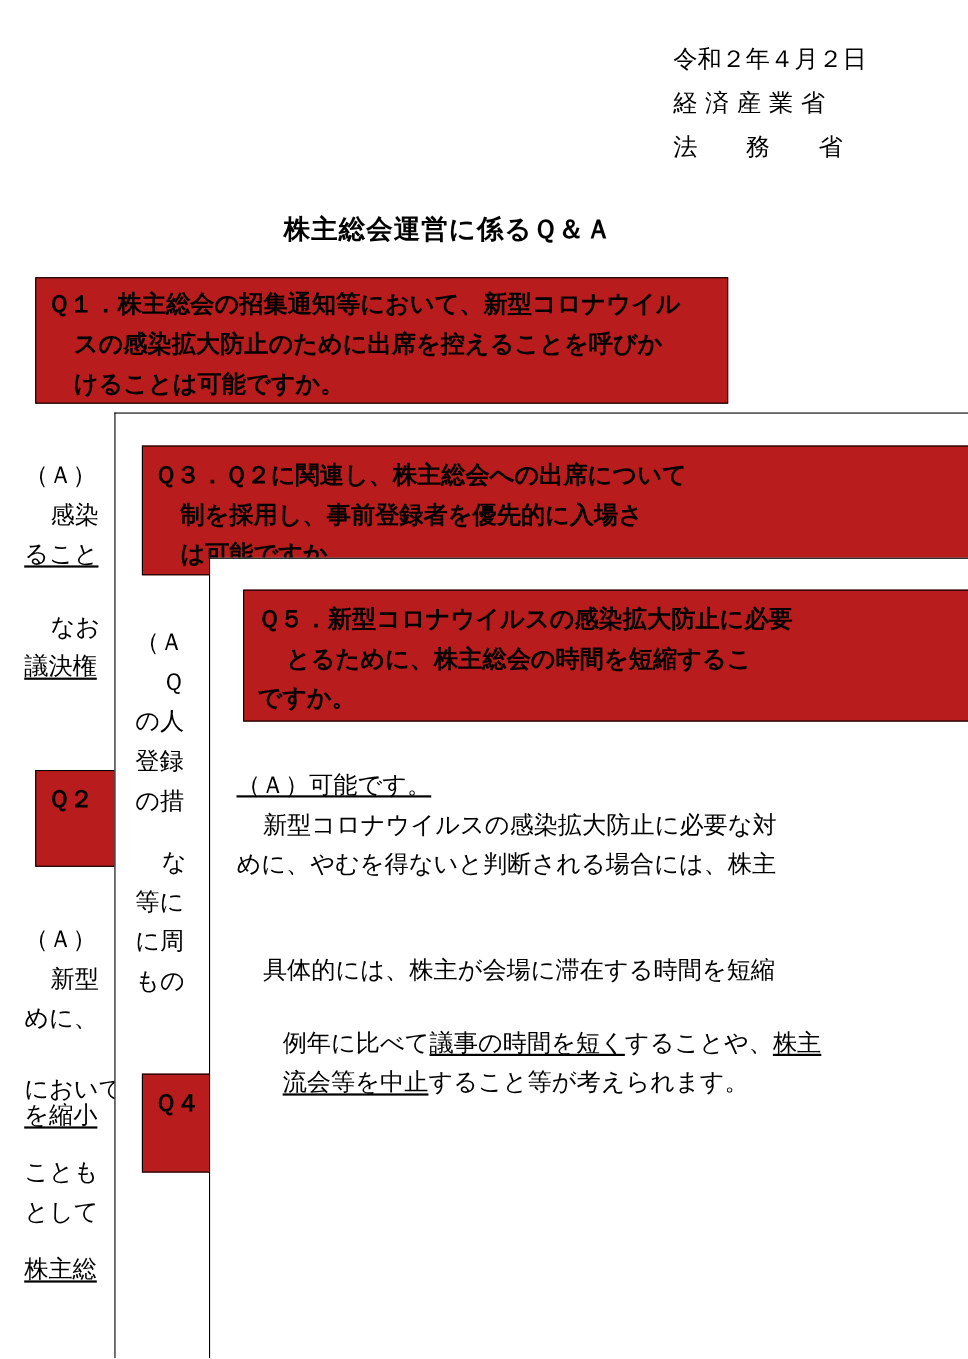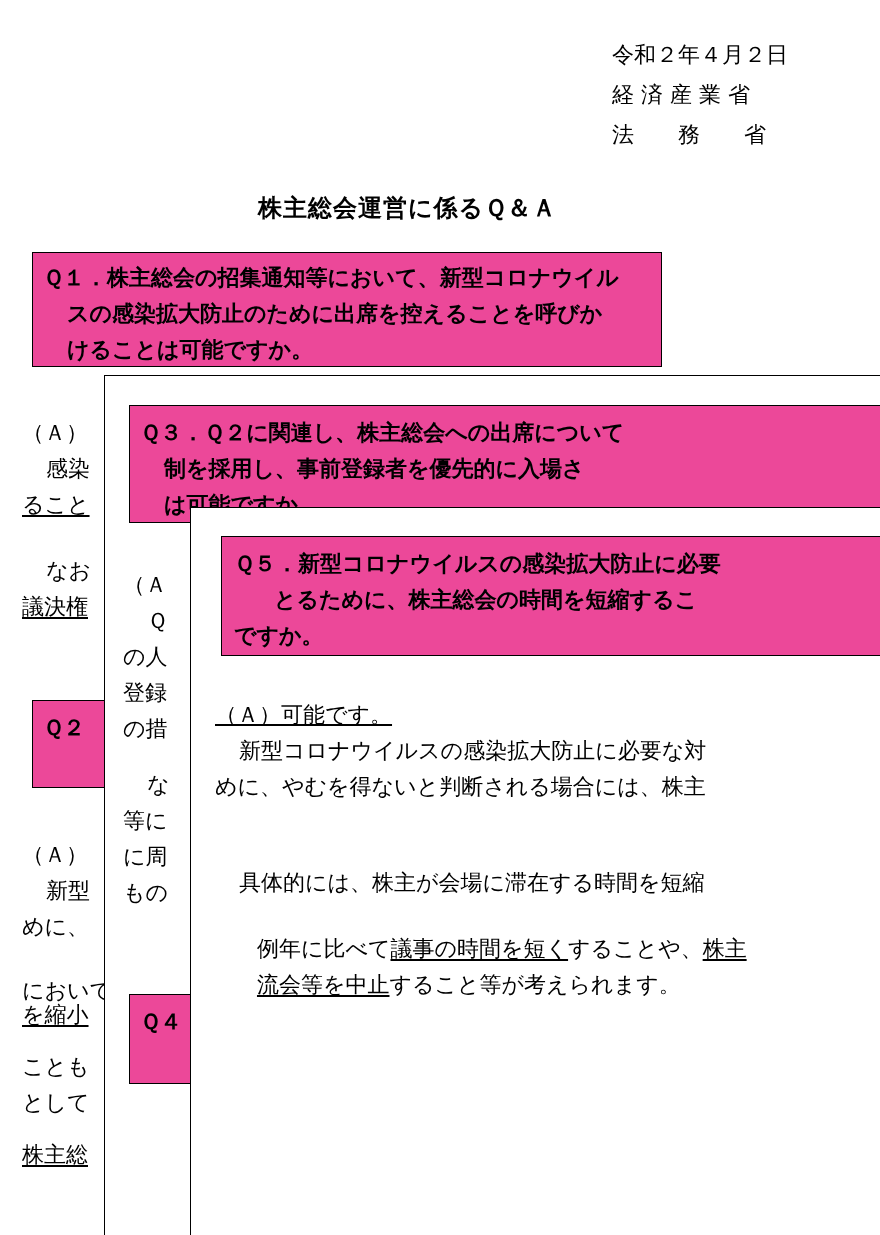--- a/index.html
+++ b/index.html
@@ -47,21 +47,21 @@
     white-space: pre;
     font-size: 24px;
     font-weight: bold;
     line-height: 30px;
     letter-spacing: 1px;
   }
   .qbox {
     position: absolute;
     border: 1.5px solid #000000;
     box-sizing: border-box;
-    background: #ec4899;
+    background: #b91c1c;
   }
   .qbox .line {
     font-weight: bold;
   }
   .u {
     text-decoration: underline;
     text-underline-offset: 3px;
   }
 </style>
 </head>
@@ -114,30 +114,30 @@
     <div class="line" style="left:18px; top:194px;">（Ａ</div>
     <div class="line" style="left:42px; top:230px;">Ｑ</div>
     <div class="line" style="left:18px; top:266px;">の人</div>
     <div class="line" style="left:18px; top:302px;">登録</div>
     <div class="line" style="left:18px; top:338px;">の措</div>
     <div class="line" style="left:42px; top:394px;">な</div>
     <div class="line" style="left:18px; top:430px;">等に</div>
     <div class="line" style="left:18px; top:466px;">に周</div>
     <div class="line" style="left:18px; top:502px;">もの</div>
 
-    <div class="qbox" style="left:24px; top:618px; width:120px; height:90px;text-align:center;">
+    <div class="qbox" style="left:24px; top:600px; width:120px; height:90px;text-align:center;">
       <div class="line" style="left:10px; top:12px; font-weight:bold;">Ｑ４</div>
     </div>
   </div>
 
   <div class="sheet layer3" style="left:190px; top:507px; width:690px; height:728px;">
 
     <div class="qbox" style="left:30px; top:28px; width:660px; height:120px;">
       <div class="line" style="left:12px; top:12px;">Ｑ５．新型コロナウイルスの感染拡大防止に必要</div>
-      <div class="line" style="left:38px; top:48px;margin-left:14px;">とるために、株主総会の時間を短縮するこ</div>
+      <div class="line" style="left:38px; top:48px;">とるために、株主総会の時間を短縮するこ</div>
       <div class="line" style="left:12px; top:84px;">ですか。</div>
     </div>
 
     <div class="line" style="left:24px; top:192px;text-decoration:underline;">（Ａ）可能です。</div>
     <div class="line" style="left:24px; top:264px;">めに、やむを得ないと判断される場合には、株主</div>
     <div class="line" style="left:48px; top:228px;">新型コロナウイルスの感染拡大防止に必要な対</div>
 
     <div class="line" style="left:48px; top:360px;">具体的には、株主が会場に滞在する時間を短縮</div>
     <div class="line" style="left:24px; top:396px;">
       <span>例年に比べて</span><span class="u">議事の時間を短く</span><span>することや、</span><span class="u">株主</span>

